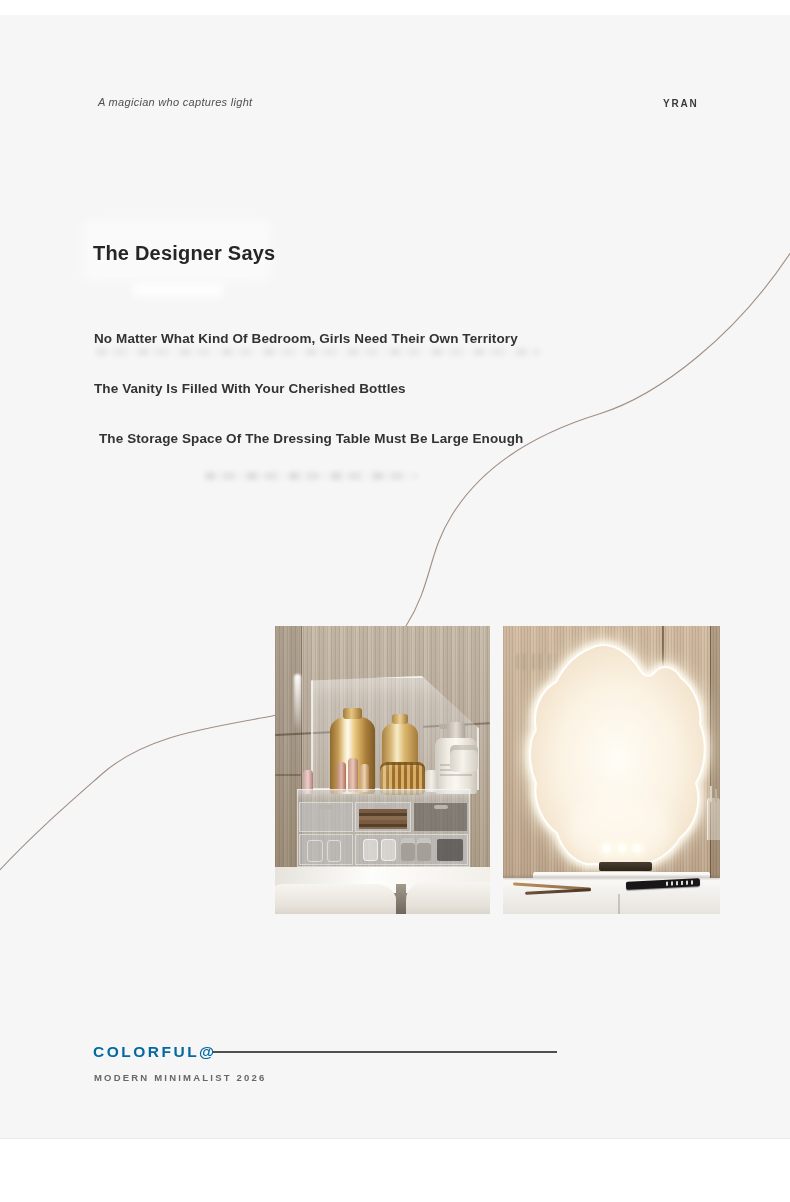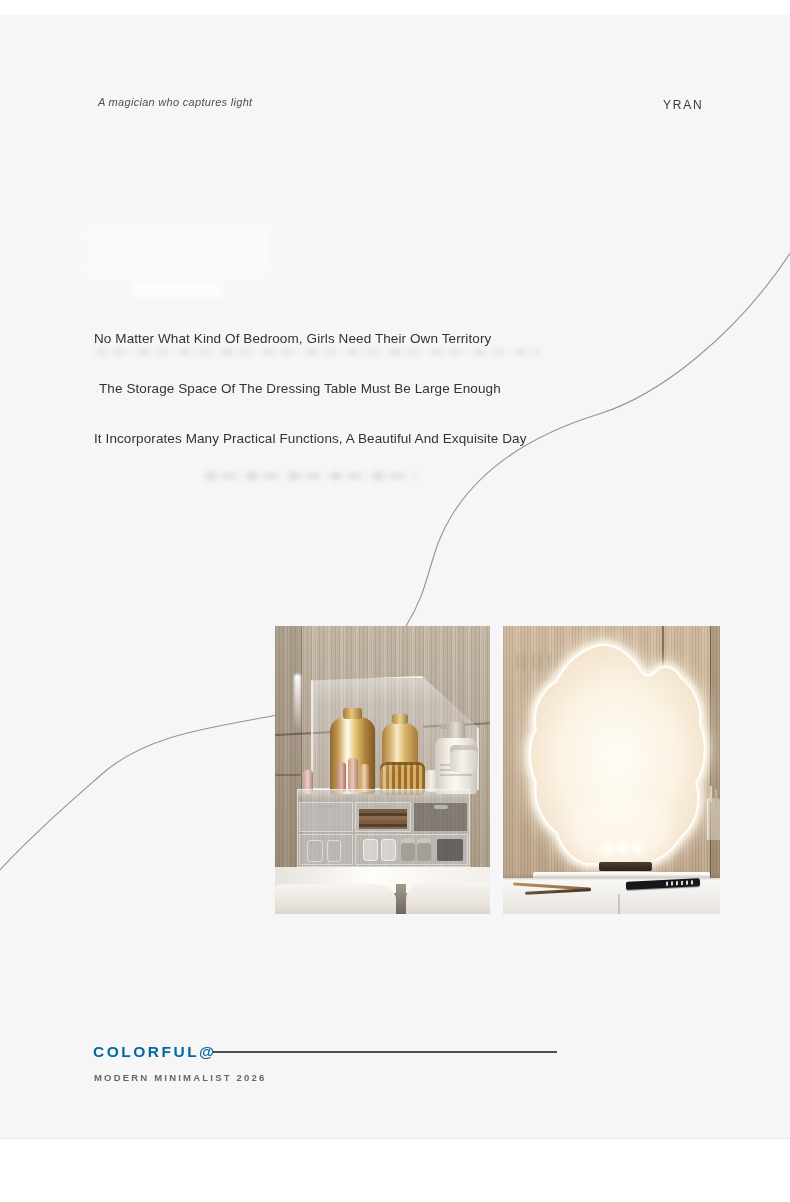--- a/index.html
+++ b/index.html
@@ -11,22 +11,22 @@
   .panel{
     position:absolute;left:0;top:15px;width:790px;height:1123px;
     background:#f6f6f6;border-bottom:1px solid rgba(0,0,0,.05);
   }
   
   .tagline{
     position:absolute;left:98px;top:81px;font-size:11px;color:#4f4f4f;
     letter-spacing:.3px;font-weight:400;font-style:italic;
   }
   .brand{
-    position:absolute;left:663px;top:83px;font-size:12px;color:#3a3a3a;
-    font-weight:400;letter-spacing:1.8px;
+    position:absolute;left:663px;top:83px;font-size:10px;color:#3a3a3a;
+    font-weight:700;letter-spacing:1.8px;
   }
   
   .title-patch{
     position:absolute;left:83px;top:205px;width:188px;height:62px;
     background:rgba(253,253,253,.6);filter:blur(6px);border-radius:6px;
   }
   .page-title{
     position:absolute;left:93px;top:226px;font-size:20px;line-height:24px;
     font-weight:700;color:#262626;letter-spacing:.2px;
   }
@@ -38,21 +38,21 @@
   .ghost-strip{
     height:8px;border-radius:4px;filter:blur(2.5px);
     background:repeating-linear-gradient(90deg,
       rgba(110,105,100,.35) 0 10px, rgba(110,105,100,.08) 10px 18px,
       rgba(110,105,100,.26) 18px 30px, rgba(110,105,100,.05) 30px 42px);
   }
   .ghost-line1{left:96px;top:333px;width:445px;opacity:.32;}
   .ghost-line4{left:205px;top:457px;width:212px;opacity:.5;}
   .dlines{position:absolute;left:94px;top:299px;width:620px;}
   .dline{
-    height:50px;line-height:50px;font-size:13.5px;font-weight:400;
+    height:50px;line-height:50px;font-size:13.5px;font-weight:700;
     color:#333333;letter-spacing:.1px;white-space:nowrap;
   }
   .dline.indent{padding-left:5px;}
   
   .curve-svg{position:absolute;left:0;top:0;width:790px;height:1202px;pointer-events:none;}
   
   .photo{position:absolute;top:611px;height:288px;overflow:hidden;}
   .photo-left{left:275px;width:215px;}
   .photo-right{left:503px;width:217px;}
   .abs{position:absolute;}
@@ -218,28 +218,29 @@
                C 428 538 432 570 406 611
                C 378 657 324 691 272 701
                C 210 713 146 720 102 759
                C 68 789 32 820 -3 858" fill="none" stroke="#8d7466" stroke-width="1.1" opacity="0.8"></path>
     </svg>
 
     <div class="tagline">A magician who captures light</div>
     <div class="brand">YRAN</div>
 
     <div class="title-patch ghost"></div>
+    <h1 class="page-title" style="margin:0;">The Designer Says</h1>
     <div class="ghost ghost-under-title"></div>
     <div class="ghost ghost-strip ghost-line1"></div>
     <div class="ghost ghost-strip ghost-line4"></div>
 
     <div class="dlines">
       <div class="dline">No Matter What Kind Of Bedroom, Girls Need Their Own Territory</div>
+      <div class="dline">The Vanity Is Filled With Your Cherished Bottles</div>
       <div class="dline indent">The Storage Space Of The Dressing Table Must Be Large Enough</div>
-      <div class="dline">It Incorporates Many Practical Functions, A Beautiful And Exquisite Day</div>
     </div>
 
     <div class="photo photo-left">
       <div class="abs wood-l"></div>
       <div class="abs wood-l-leftcol"></div>
       <div class="abs seam" style="left:0;top:106px;width:80px;transform:rotate(-3deg);"></div>
       <div class="abs seam" style="left:148px;top:98px;width:67px;transform:rotate(-3deg);opacity:.85;"></div>
       <div class="abs seam" style="left:0;top:148px;width:26px;opacity:.7;"></div>
       <div class="abs light-streak"></div>
 

